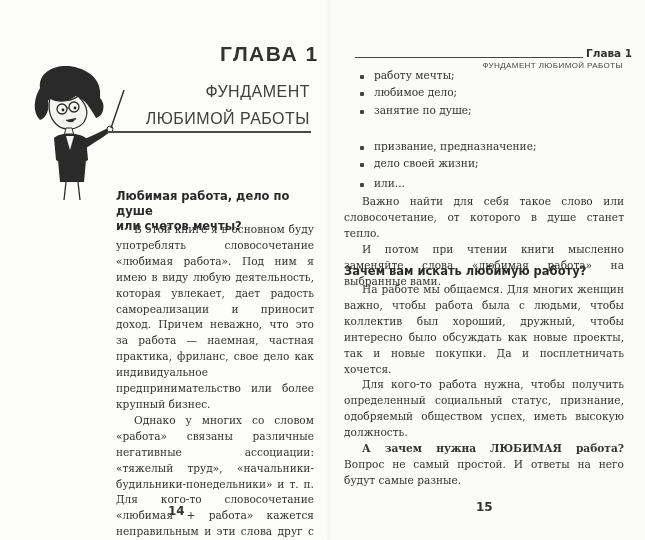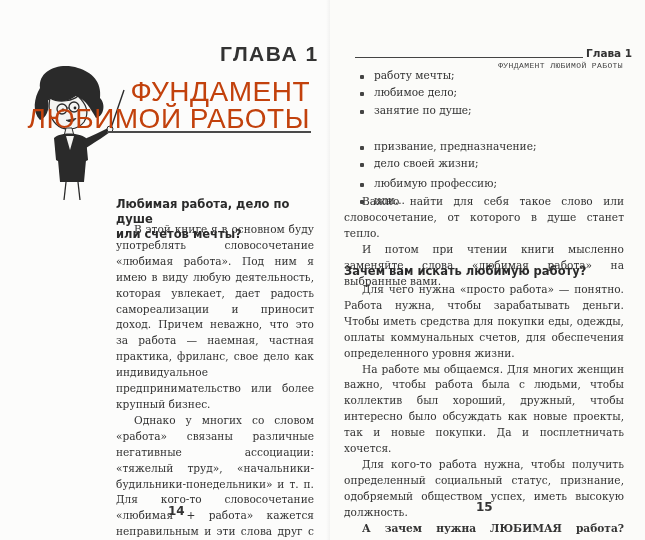--- a/index.html
+++ b/index.html
@@ -15,21 +15,21 @@
 
   
   .chapter-label {
     position: absolute; left: 220px; top: 42px;
     font-family: "Liberation Sans", sans-serif; font-weight: bold;
     font-size: 21px; letter-spacing: 1.5px; color: #333;
   }
   .chapter-title {
     position: absolute; right: 20px; top: 78px; text-align: right;
     font-family: "Liberation Sans", sans-serif; font-weight: normal;
-    font-size: 28px; line-height: 27px; letter-spacing: 0.5px; color: #c2410c;
+    font-size: 16px; line-height: 27px; letter-spacing: 0.5px; color: #404040;
   }
   .chapter-rule {
     position: absolute; left: 107px; top: 131px; width: 204px; height: 2px;
     background: #4a4a4a;
   }
   .illustration { position: absolute; left: 20px; top: 60px; width: 110px; height: 140px; }
 
   .section-heading {
     position: absolute;
     font-family: "DejaVu Sans", sans-serif; font-weight: bold;
@@ -55,21 +55,21 @@
   
   .running-rule {
     position: absolute; left: 355px; top: 57px; width: 228px; height: 1px; background: #444;
   }
   .running-chapter {
     position: absolute; left: 586px; top: 47px;
     font-family: "DejaVu Sans", sans-serif; font-weight: bold; font-size: 10.5px; color: #333;
   }
   .running-title {
     position: absolute; right: 22px; top: 61px;
-    font-family: Liberation Mono, monospace; font-size: 8px; letter-spacing: 0.4px; color: #444;
+    font-family: Liberation Sans, sans-serif; font-size: 8px; letter-spacing: 0.4px; color: #444;
   }
   .gutter {
     position: absolute; left: 326px; top: 0; width: 8px; height: 540px;
     background: linear-gradient(to right, rgba(0,0,0,0) 0%, rgba(0,0,0,0.04) 50%, rgba(0,0,0,0) 100%);
   }
 </style>
 </head>
 <body>
 
 <div class="page page-left">
@@ -101,21 +101,21 @@
     <line x1="58" y1="122" x2="60" y2="140" stroke="#2a2a2a" stroke-width="1.3"></line>
   </svg>
 
   <div class="chapter-label">ГЛАВА 1</div>
   <div class="chapter-title">
     <div>ФУНДАМЕНТ</div>
     <div>ЛЮБИМОЙ РАБОТЫ</div>
   </div>
   <div class="chapter-rule"></div>
 
-  <div class="section-heading" style="left:116px; top:197px; width:210px;">
+  <div class="section-heading" style="left:116px; top:189px; width:210px;">
     <div>Любимая работа, дело по душе</div>
     <div>или счетов мечты?</div>
   </div>
 
   <div class="body-text" style="left:116px; top:222px; width:198px;">
     <p>В этой книге я в основном буду употреблять словосочетание «любимая работа». Под ним я имею в виду любую деятельность, которая увлекает, дает радость самореализации и приносит доход. Причем неважно, что это за работа — наемная, частная практика, фриланс, свое дело как индивидуальное предпринимательство или более крупный бизнес.</p>
     <p>Однако у многих со словом «работа» связаны различные негативные ассоциации: «тяжелый труд», «начальники-будильники-понедельники» и т. п. Для кого-то словосочетание «любимая + работа» кажется неправильным и эти слова друг с другом не согласуются.</p>
 
   </div>
 
@@ -130,32 +130,30 @@
 <div class="running-chapter">Глава 1</div>
 <div class="running-title">ФУНДАМЕНТ ЛЮБИМОЙ РАБОТЫ</div>
 
 <div class="body-text" style="left:357px; top:68px; width:260px;">
   <ul class="bullets">
     <li style="margin-bottom:1.5px;">работу мечты;</li>
     <li style="margin-bottom:1.5px;">любимое дело;</li>
     <li style="margin-bottom:7px;">занятие по душе;</li>
     <li style="margin-bottom:1.5px;margin-top:20px;">призвание, предназначение;</li>
     <li style="margin-bottom:4px;">дело своей жизни;</li>
-    <li style="margin-bottom:1.5px;">любимую профессию;</li>
     <li>или...</li>
   </ul>
 </div>
 
 <div class="body-text" style="left:344px; top:194px; width:280px;">
   <p>Важно найти для себя такое слово или словосочетание, от которого в душе станет тепло.</p>
   <p>И потом при чтении книги мысленно заменяйте слова «любимая работа» на выбранные вами.</p>
 </div>
 
 <div class="section-heading" style="left:344px; top:264px; width:280px;">Зачем вам искать любимую работу?</div>
 
 <div class="body-text" style="left:344px; top:282px; width:280px;">
-  <p>Для чего нужна «просто работа» — понятно. Работа нужна, чтобы зарабатывать деньги. Чтобы иметь средства для покупки еды, одежды, оплаты коммунальных счетов, для обеспечения определенного уровня жизни.</p>
   <p>На работе мы общаемся. Для многих женщин важно, чтобы работа была с людьми, чтобы коллектив был хороший, дружный, чтобы интересно было обсуждать как новые проекты, так и новые покупки. Да и посплетничать хочется.</p>
   <p>Для кого-то работа нужна, чтобы получить определенный социальный статус, признание, одобряемый обществом успех, иметь высокую должность.</p>
   <p><b>А зачем нужна ЛЮБИМАЯ работа?</b><span> Вопрос не самый простой. И ответы на него будут самые разные.</span></p>
 </div>
 
 <div class="page-number" style="left:476px; top:500px;">15</div>
 
 </body></html>

